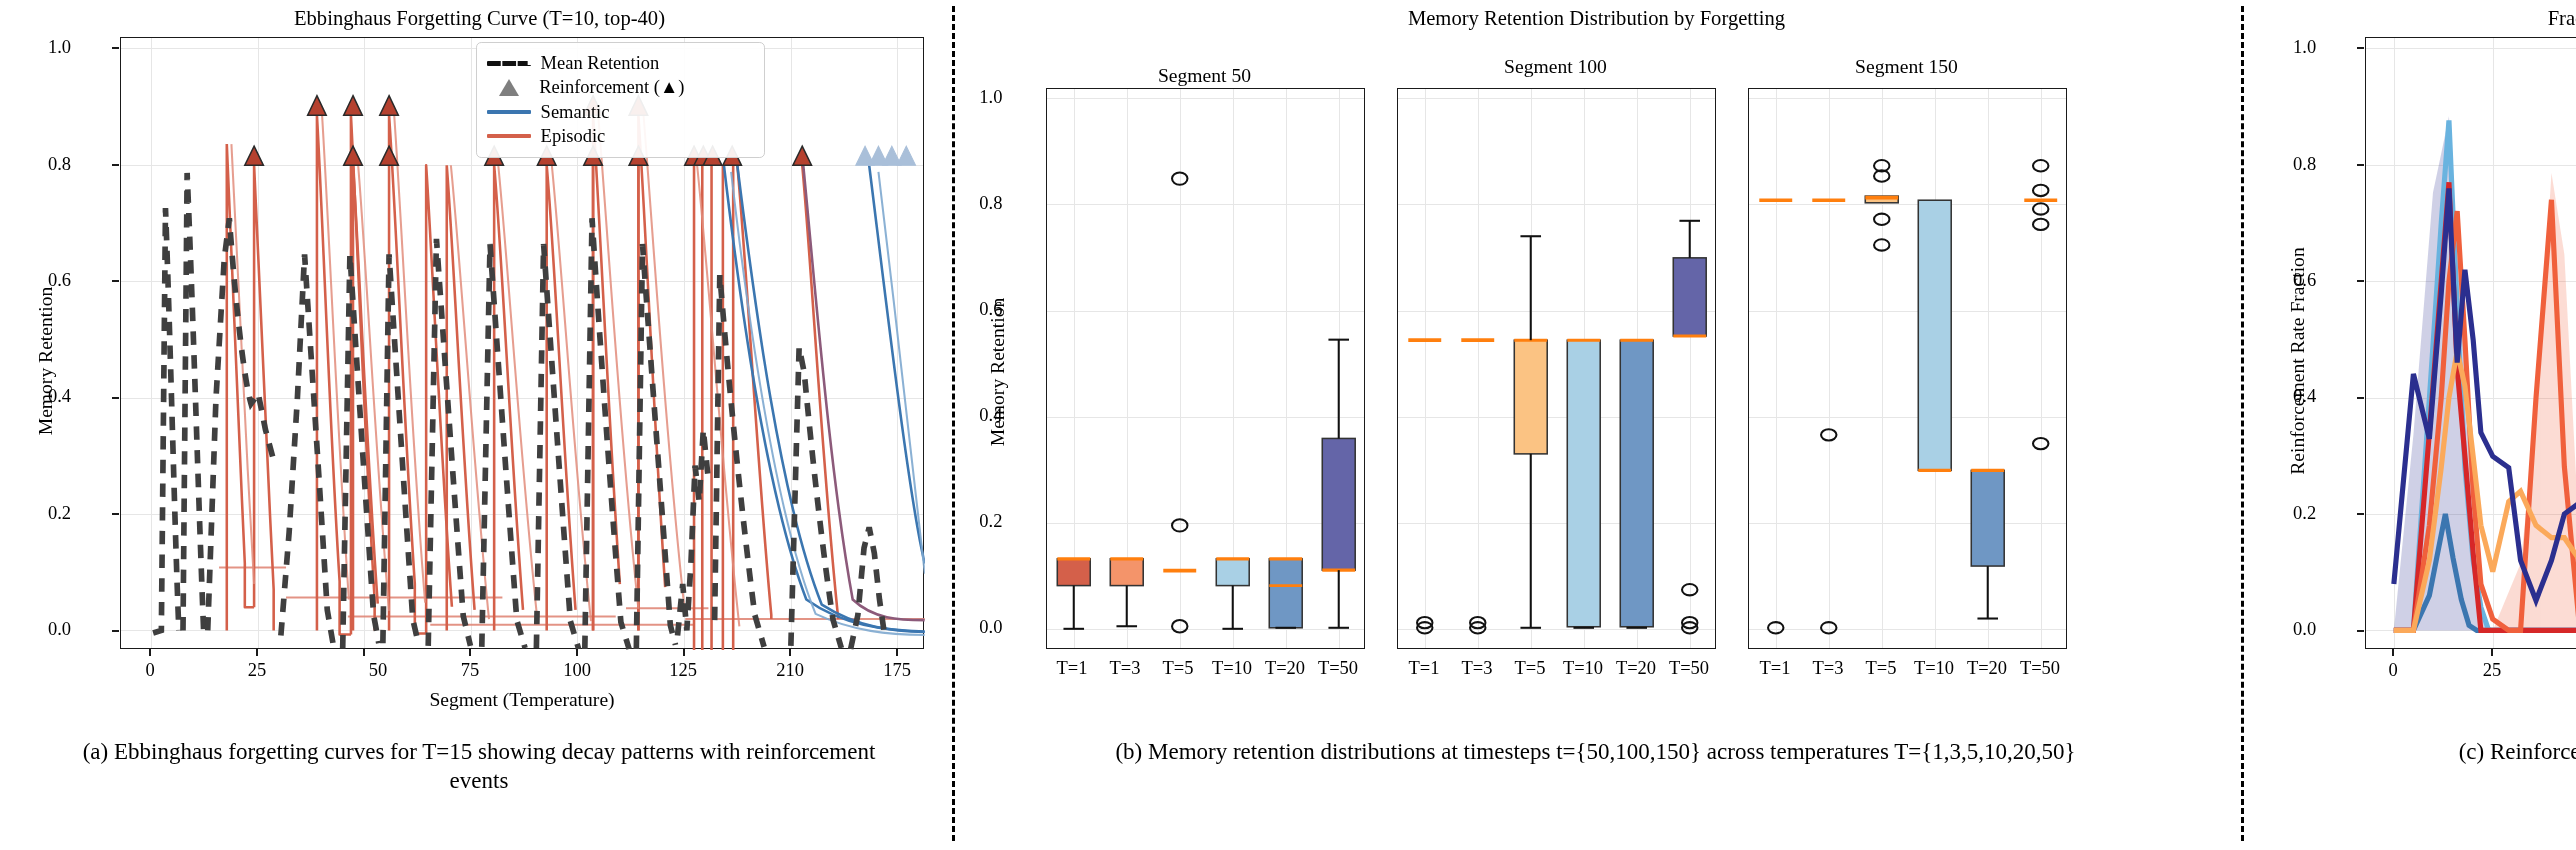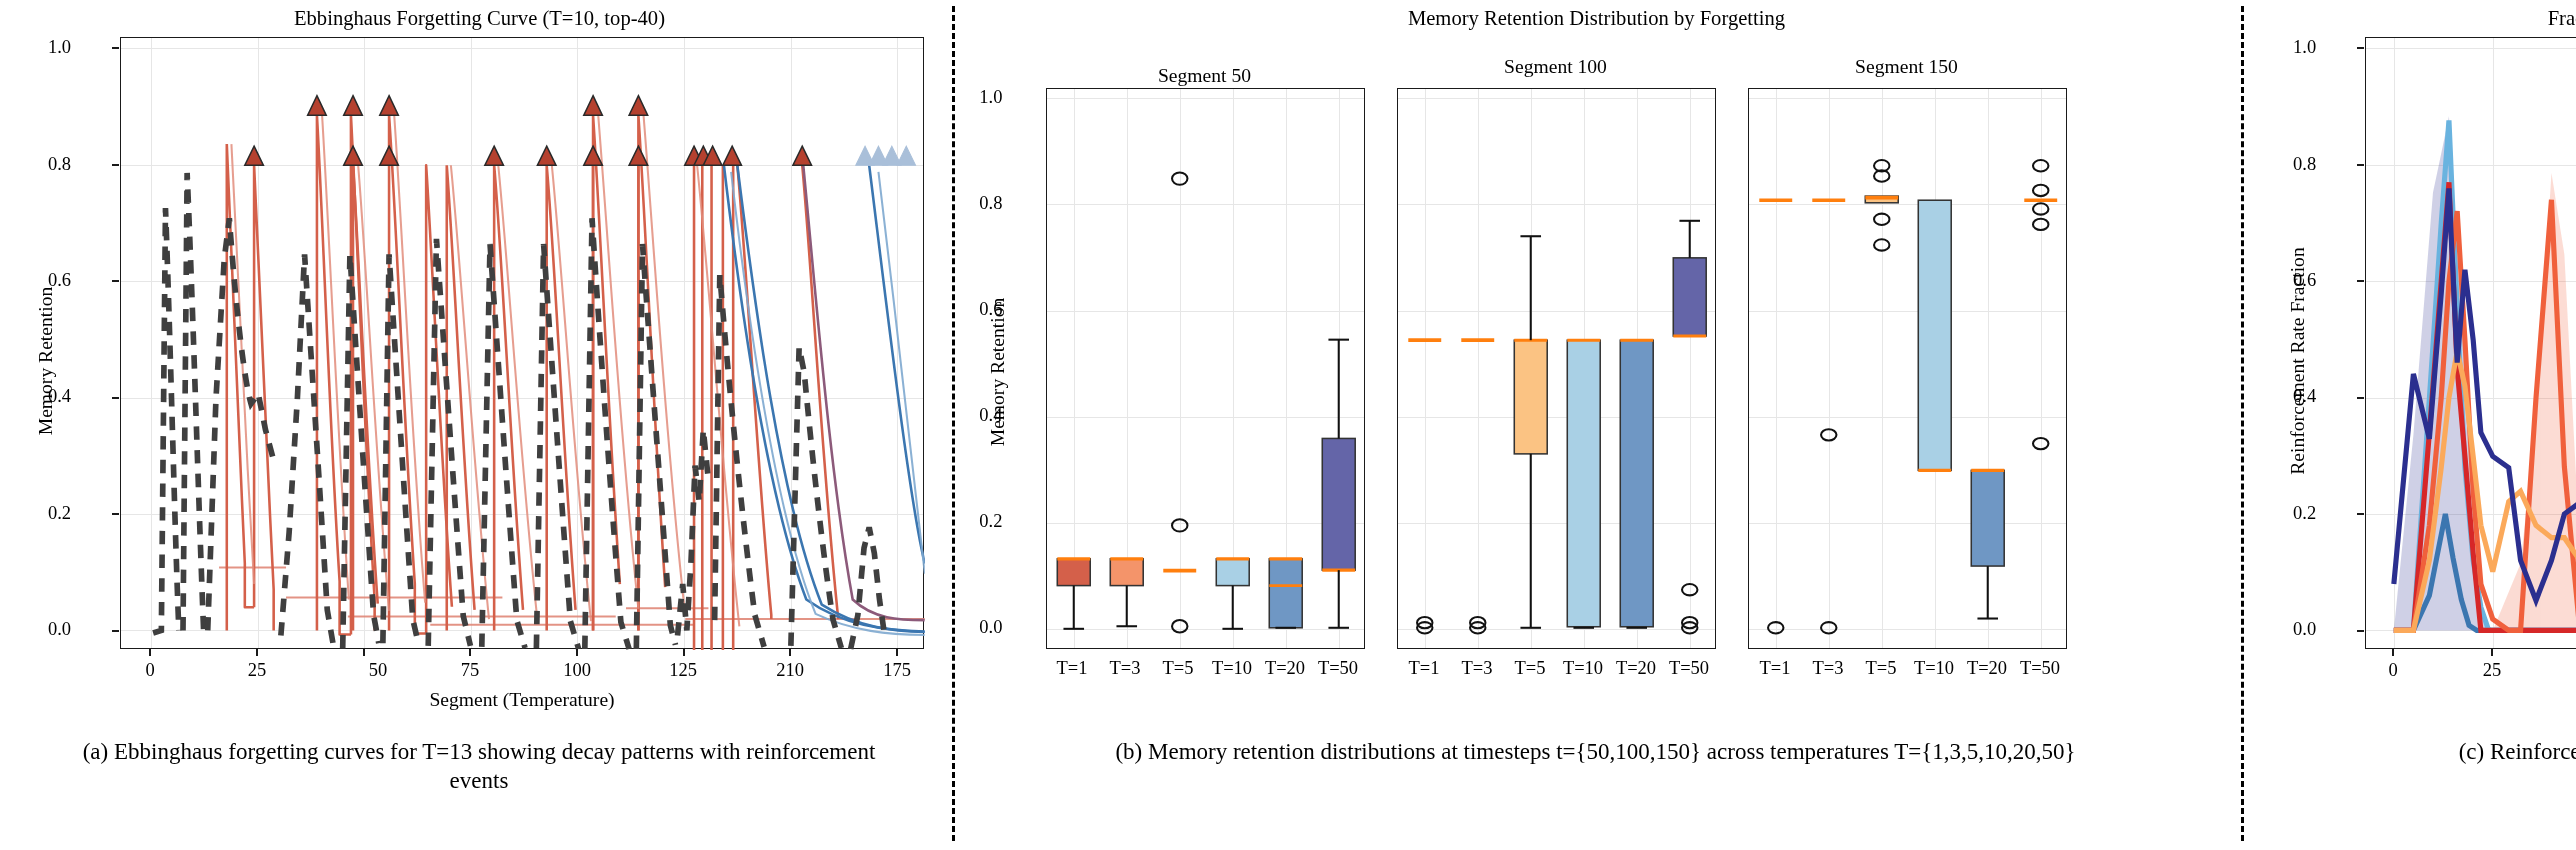--- a/index.html
+++ b/index.html
@@ -181,20 +181,38 @@
             <polygon points="1186,210 1204,247 1168,247" fill="#b5412f" stroke="#2a2a2a" stroke-width="3"></polygon>
             <polygon points="1322,210 1340,247 1304,247" fill="#b5412f" stroke="#2a2a2a" stroke-width="3"></polygon>
             <polygon points="1444,210 1462,247 1426,247" fill="#a9bfd9" stroke="#a9bfd9" stroke-width="2"></polygon>
             <polygon points="1470,210 1488,247 1452,247" fill="#a9bfd9" stroke="#a9bfd9" stroke-width="2"></polygon>
             <polygon points="1496,210 1514,247 1478,247" fill="#a9bfd9" stroke="#a9bfd9" stroke-width="2"></polygon>
             <polygon points="1524,210 1542,247 1506,247" fill="#a9bfd9" stroke="#a9bfd9" stroke-width="2"></polygon>
           </g>
         </g>
       </svg>
 
+      <div class="legendbox" style="left:355px;top:4.1px;width:289px;">
+        <div class="legrow">
+          <span class="swatch dashed"></span>
+          <span class="legtext">Mean Retention</span>
+        </div>
+        <div class="legrow">
+          <span class="tri"></span>
+          <span class="legtext">Reinforcement (▲)</span>
+        </div>
+        <div class="legrow">
+          <span class="swatch" style="background:#3b76b0;"></span>
+          <span class="legtext">Semantic</span>
+        </div>
+        <div class="legrow">
+          <span class="swatch" style="background:#d4604a;"></span>
+          <span class="legtext">Episodic</span>
+        </div>
+      </div>
     </div>
 
     <div class="ytick" style="left:15.5px;top:37px;width:88px;">1.0</div>
     <div class="ytick" style="left:15.5px;top:154px;width:88px;">0.8</div>
     <div class="ytick" style="left:15.5px;top:270px;width:88px;">0.6</div>
     <div class="ytick" style="left:15.5px;top:386px;width:88px;">0.4</div>
     <div class="ytick" style="left:15.5px;top:503px;width:88px;">0.2</div>
     <div class="ytick" style="left:15.5px;top:619px;width:88px;">0.0</div>
     <div class="tickmark y" style="left:112px;top:47px;"></div>
     <div class="tickmark y" style="left:112px;top:164px;"></div>
@@ -215,21 +233,21 @@
     <div class="xtick" style="left:215px;top:660px;width:84px;">25</div>
     <div class="xtick" style="left:336px;top:660px;width:84px;">50</div>
     <div class="xtick" style="left:428px;top:660px;width:84px;">75</div>
     <div class="xtick" style="left:535px;top:660px;width:84px;">100</div>
     <div class="xtick" style="left:641px;top:660px;width:84px;">125</div>
     <div class="xtick" style="left:748px;top:660px;width:84px;">210</div>
     <div class="xtick" style="left:855px;top:660px;width:84px;">175</div>
 
     <div class="axlabel" style="left:120px;top:689px;width:804px;">Segment (Temperature)</div>
 
-    <div class="caption" style="left:77px;top:737px;width:804px;">(a) Ebbinghaus forgetting curves for T=13 showing decay patterns with reinforcement events</div>
+    <div class="caption" style="left:77px;top:737px;width:804px;">(a) Ebbinghaus forgetting curves for T=15 showing decay patterns with reinforcement events</div>
   </div>
 
   <div class="panel" style="left:952px;width:1289px;">
     <div class="ptitle" style="left:52px;top:7.2px;width:1185px;">Memory Retention Distribution by Forgetting</div>
 
     <div class="axlabel ylabel" style="left:-99px;top:361px;width:289px;">Memory Retention</div>
 
     <div class="ytick" style="left:-5.2px;top:87px;width:88px;">1.0</div>
     <div class="ytick" style="left:-5.2px;top:193px;width:88px;">0.8</div>
     <div class="ytick" style="left:-5.2px;top:299px;width:88px;">0.6</div>

